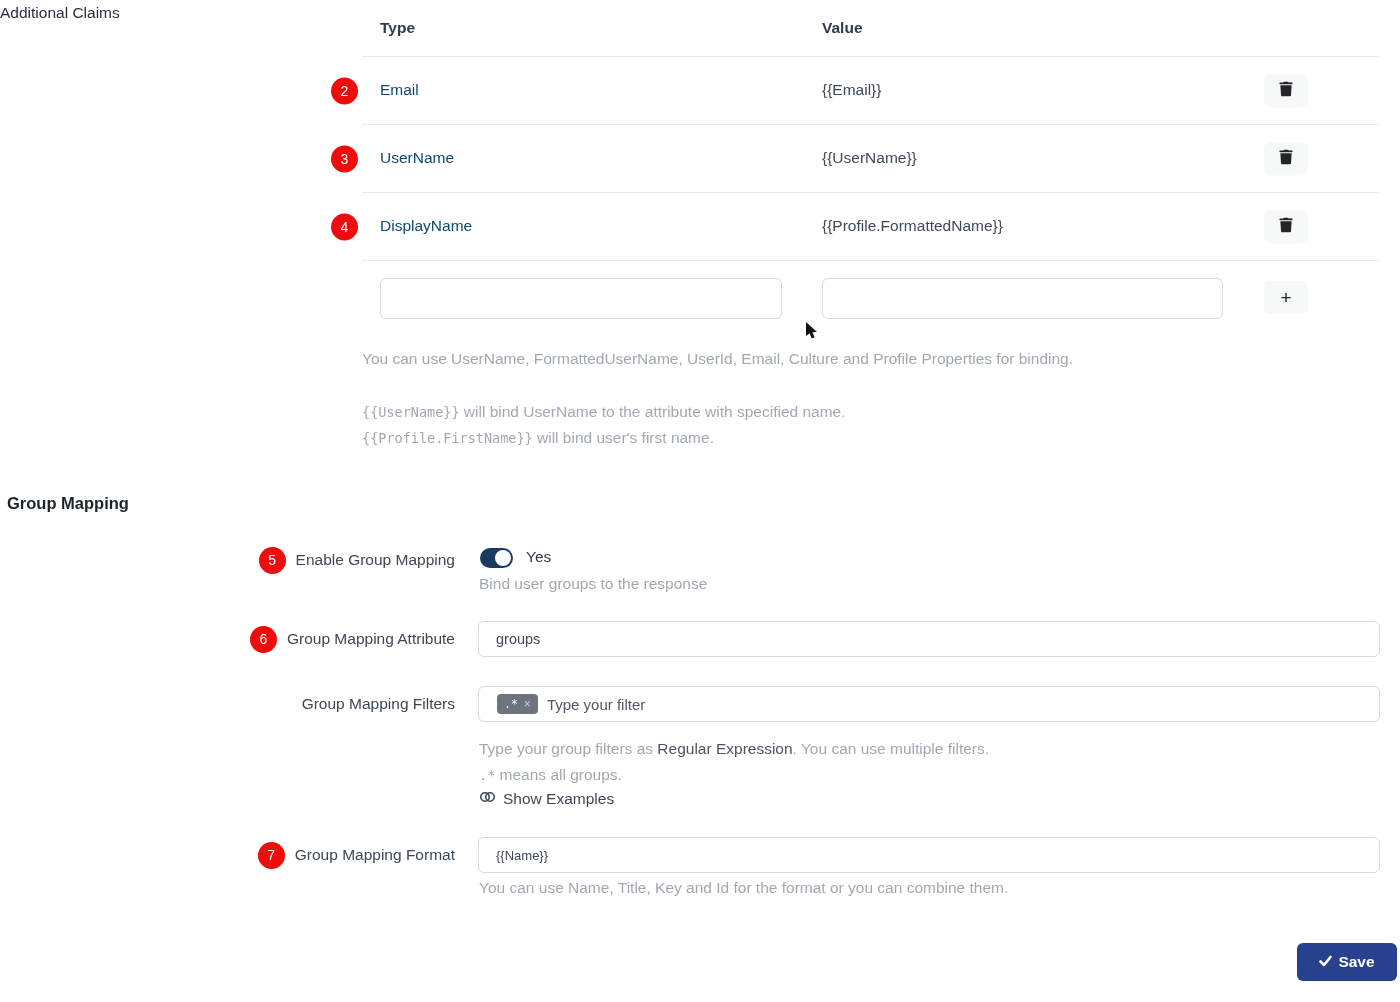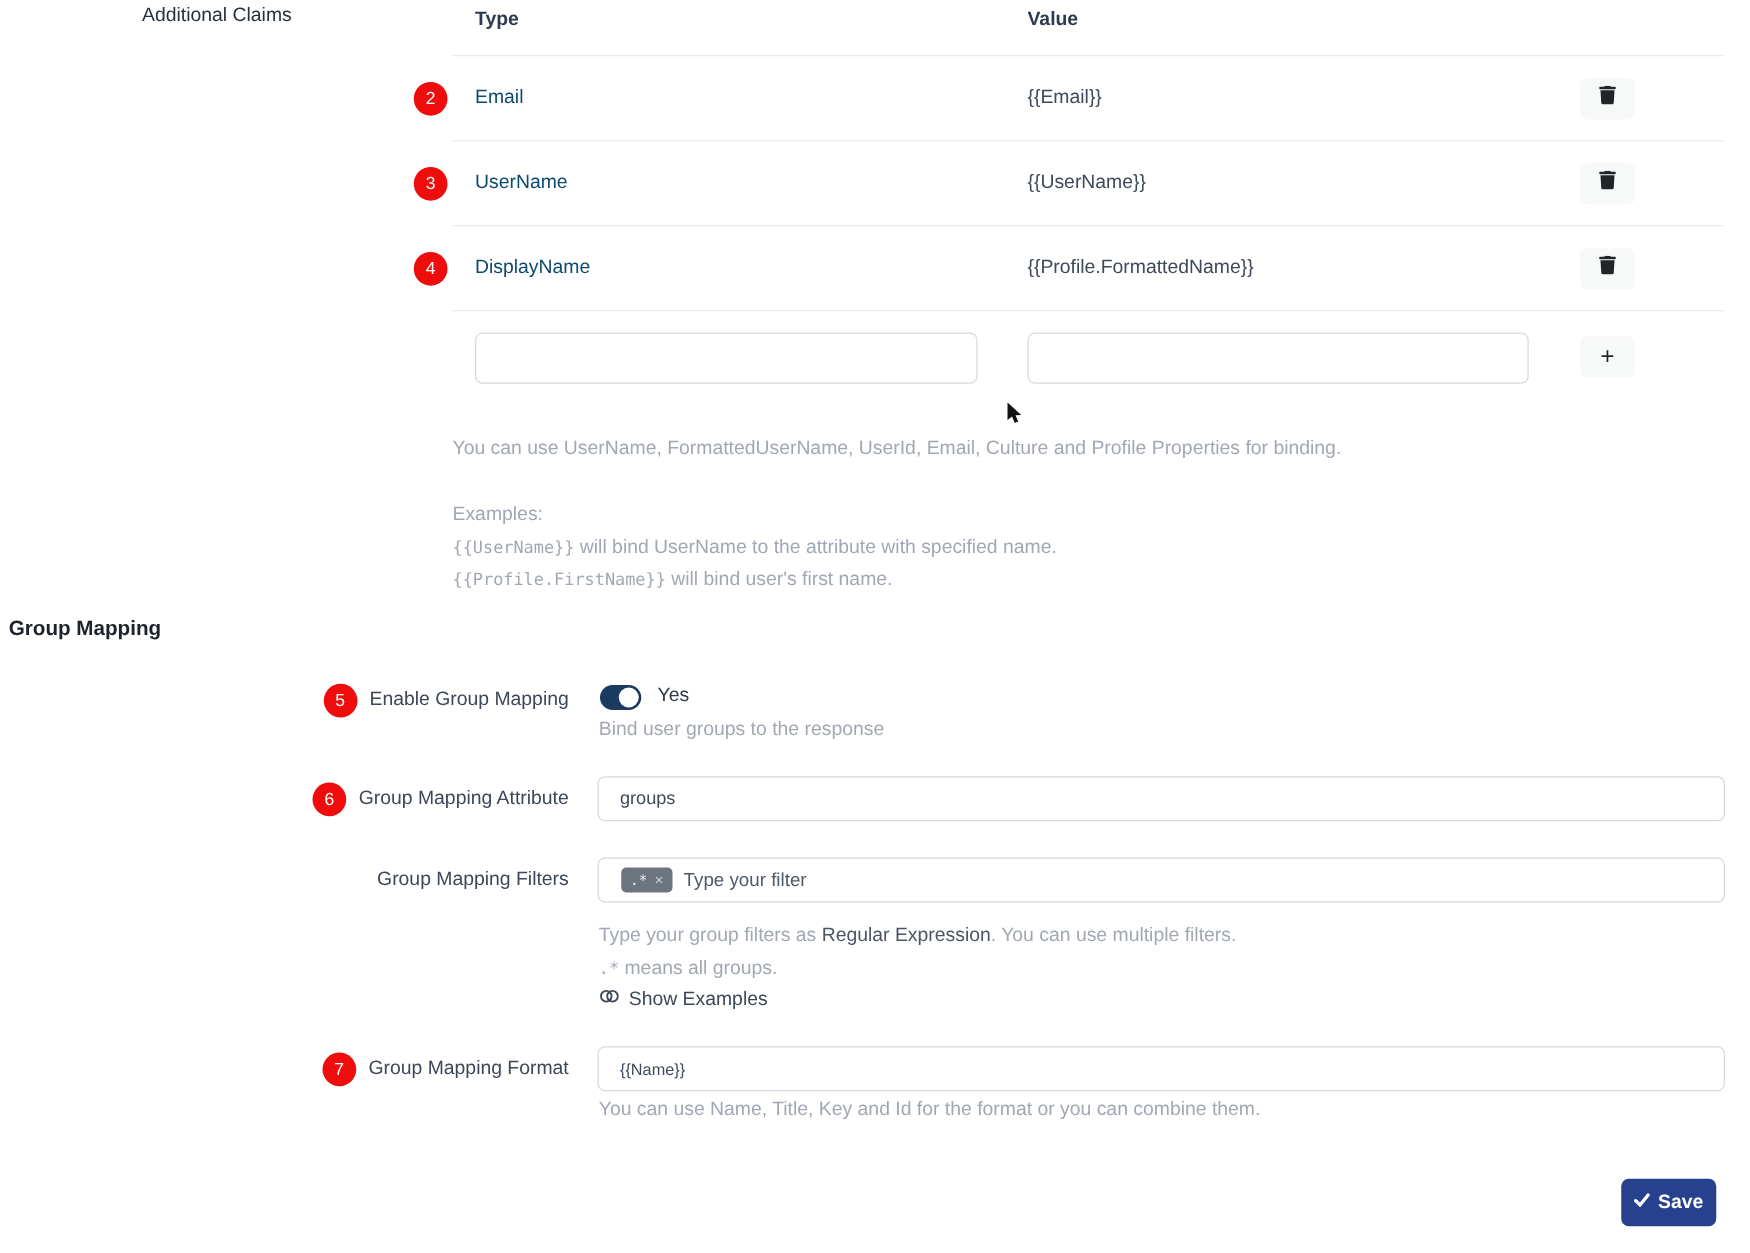--- a/index.html
+++ b/index.html
@@ -4,24 +4,24 @@
 <style>
   * { margin:0; padding:0; box-sizing:border-box; }
   html,body { background:#ffffff; }
   body { font-family:"Liberation Sans", sans-serif; }
   .page {
     position:relative; width:1400px; height:1002px;
     background:#fff; overflow:hidden;
   }
   
   .claims-label {
-    position:absolute; left:0; top:4; width:347px; text-align:center;
+    position:absolute; left:0; top:4; width:347px; text-align:left;
     font-size:15.5px; color:#28303c; top:4px;
   }
-  .claims-table { position:absolute; left:362px; top:0; width:1017px;text-decoration:underline; }
+  .claims-table { position:absolute; left:362px; top:12px; width:1017px;text-decoration:underline; }
   .ct-header { position:relative; height:45px; border-bottom:1px solid #e9eaee; }
   .ct-header .col-type { position:absolute; left:18px; top:7px; font-size:15.5px; font-weight:700; color:#2e3a4e; }
   .ct-header .col-value { position:absolute; left:460px; top:7px; font-size:15.5px; font-weight:700; color:#2e3a4e; }
   .ct-row { position:relative; height:68px; border-bottom:1px solid #e9eaee; }
   .ct-row .cell-type { position:absolute; left:18px; top:24px; font-size:15.5px; color:#0c4a6e; }
   .ct-row .cell-value { position:absolute; left:460px; top:24px; font-size:15.5px; color:#3f4959; }
   .row-badge {
     position:absolute; left:-31px; top:50%; transform:translateY(-50%);
     width:27px; height:27px; border-radius:50%;
     display:flex; align-items:center; justify-content:center;
@@ -91,21 +91,21 @@
   .filters-box input::placeholder { color:#4f5866; opacity:1; }
   .filters-help { position:absolute; left:479px; top:736px; font-size:15.5px; color:#a2a8b2; }
   .filters-help .line { line-height:26px; }
   .filters-help .em { color:#4b5563; }
   .show-examples {
     display:flex; align-items:center; gap:7px; margin-top:2px;
     color:#3d4757; font-size:15.5px; cursor:pointer; text-decoration:none;
   }
   .format-help { position:absolute; left:479px; top:879px; font-size:15.5px; color:#a2a8b2; }
   .save-btn {
-    position:absolute; left:1297px; top:943px; width:76px; height:38px;
+    position:absolute; left:1297px; top:943px; width:100px; height:38px;
     border:none; border-radius:6px; color:#fff; cursor:pointer;
     display:flex; align-items:center; justify-content:center; gap:6px;
     font-size:15.5px; font-weight:700; font-family:"Liberation Sans", sans-serif;
   }
 </style>
 </head>
 <body>
 
 <div class="page">
 
@@ -161,21 +161,20 @@
       <input class="new-input in-value" type="text" style="">
       <button class="icon-btn">
         <span>+</span>
       </button>
     </div>
   </div>
 
   <div class="claims-help">
     <div class="line">You can use UserName, FormattedUserName, UserId, Email, Culture and Profile Properties for binding.</div>
     <div class="examples">
-      <div class="line">Examples:</div>
       <div class="line"><span class="mono">{{UserName}}</span><span> will bind UserName to the attribute with specified name.</span></div>
       <div class="line"><span class="mono">{{Profile.FirstName}}</span><span> will bind user's first name.</span></div>
     </div>
   </div>
 
   <div class="cursor">
     <svg width="13" height="18" viewBox="0 0 13 18">
         <path d="M1 0 L1 14 L4.6 11.2 L6.8 16.4 L9.6 15.2 L7.4 10.2 L12 10 Z" fill="#111111"></path>
       </svg>
   </div>

